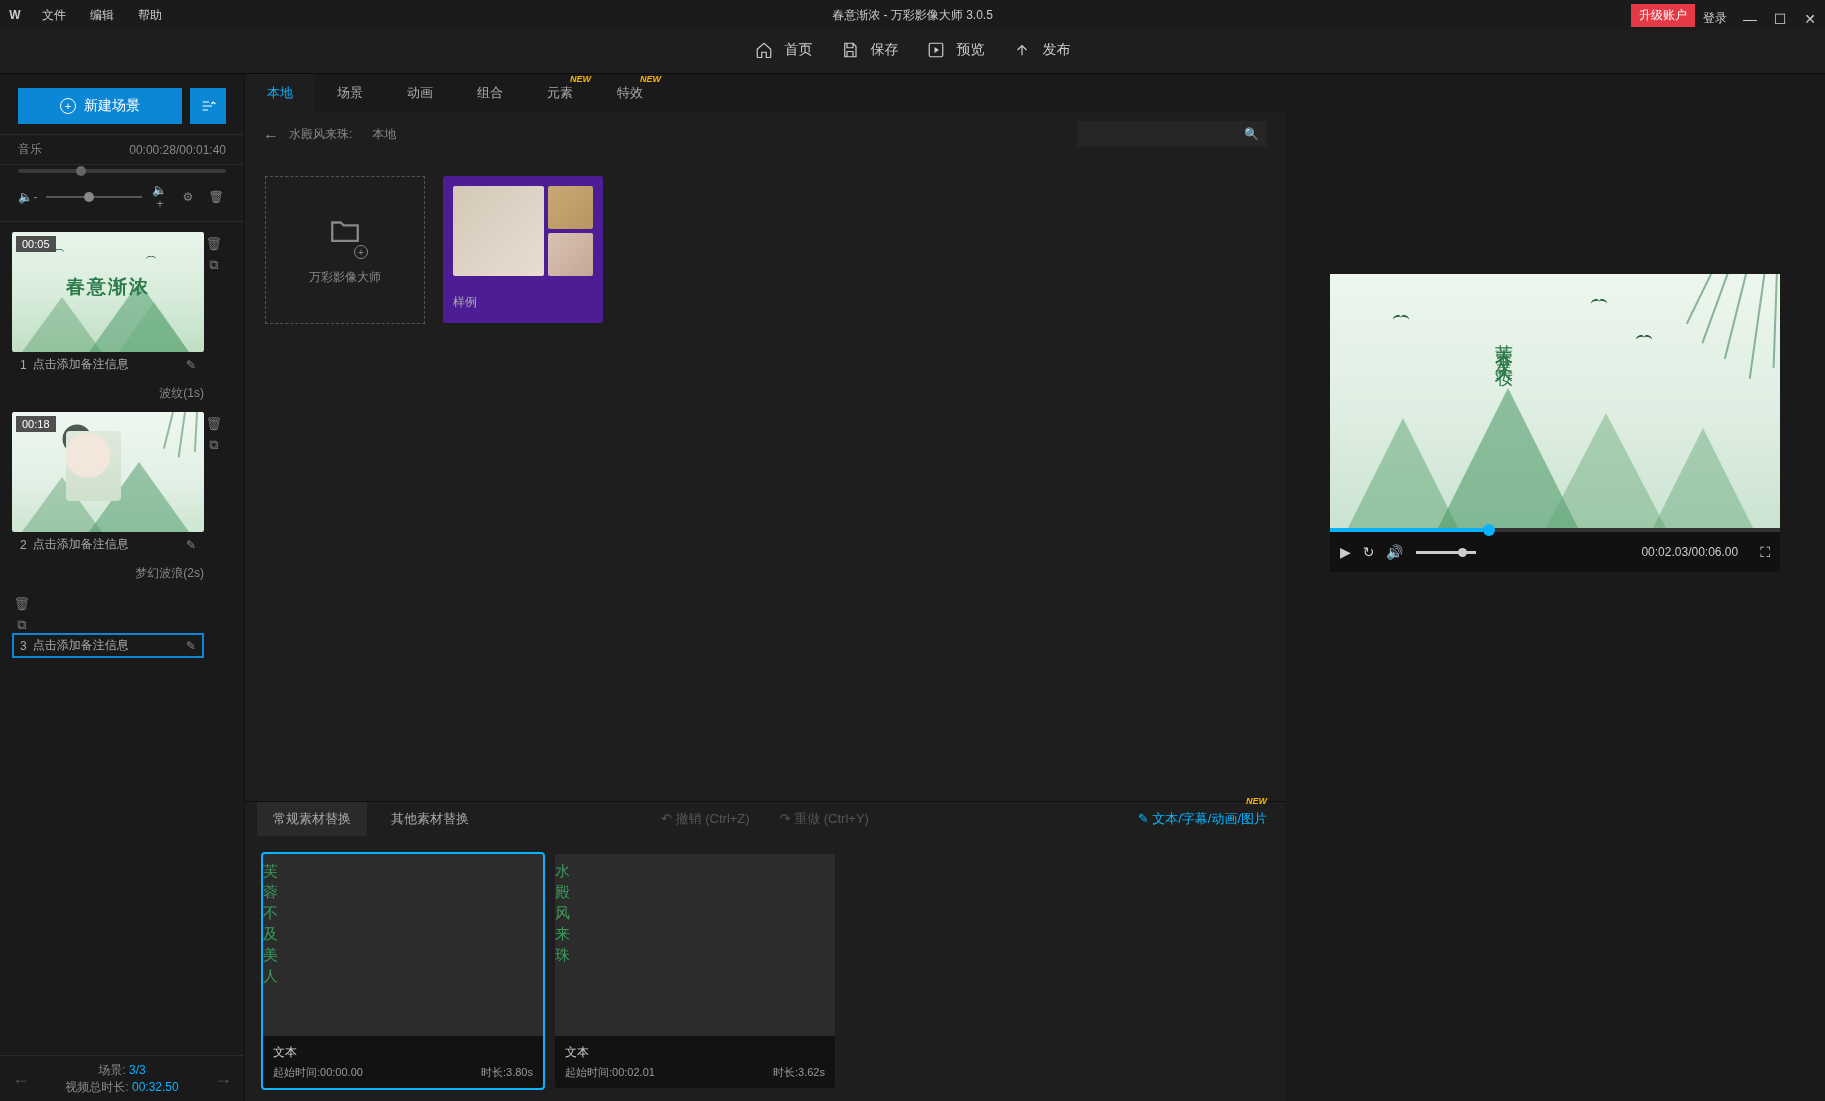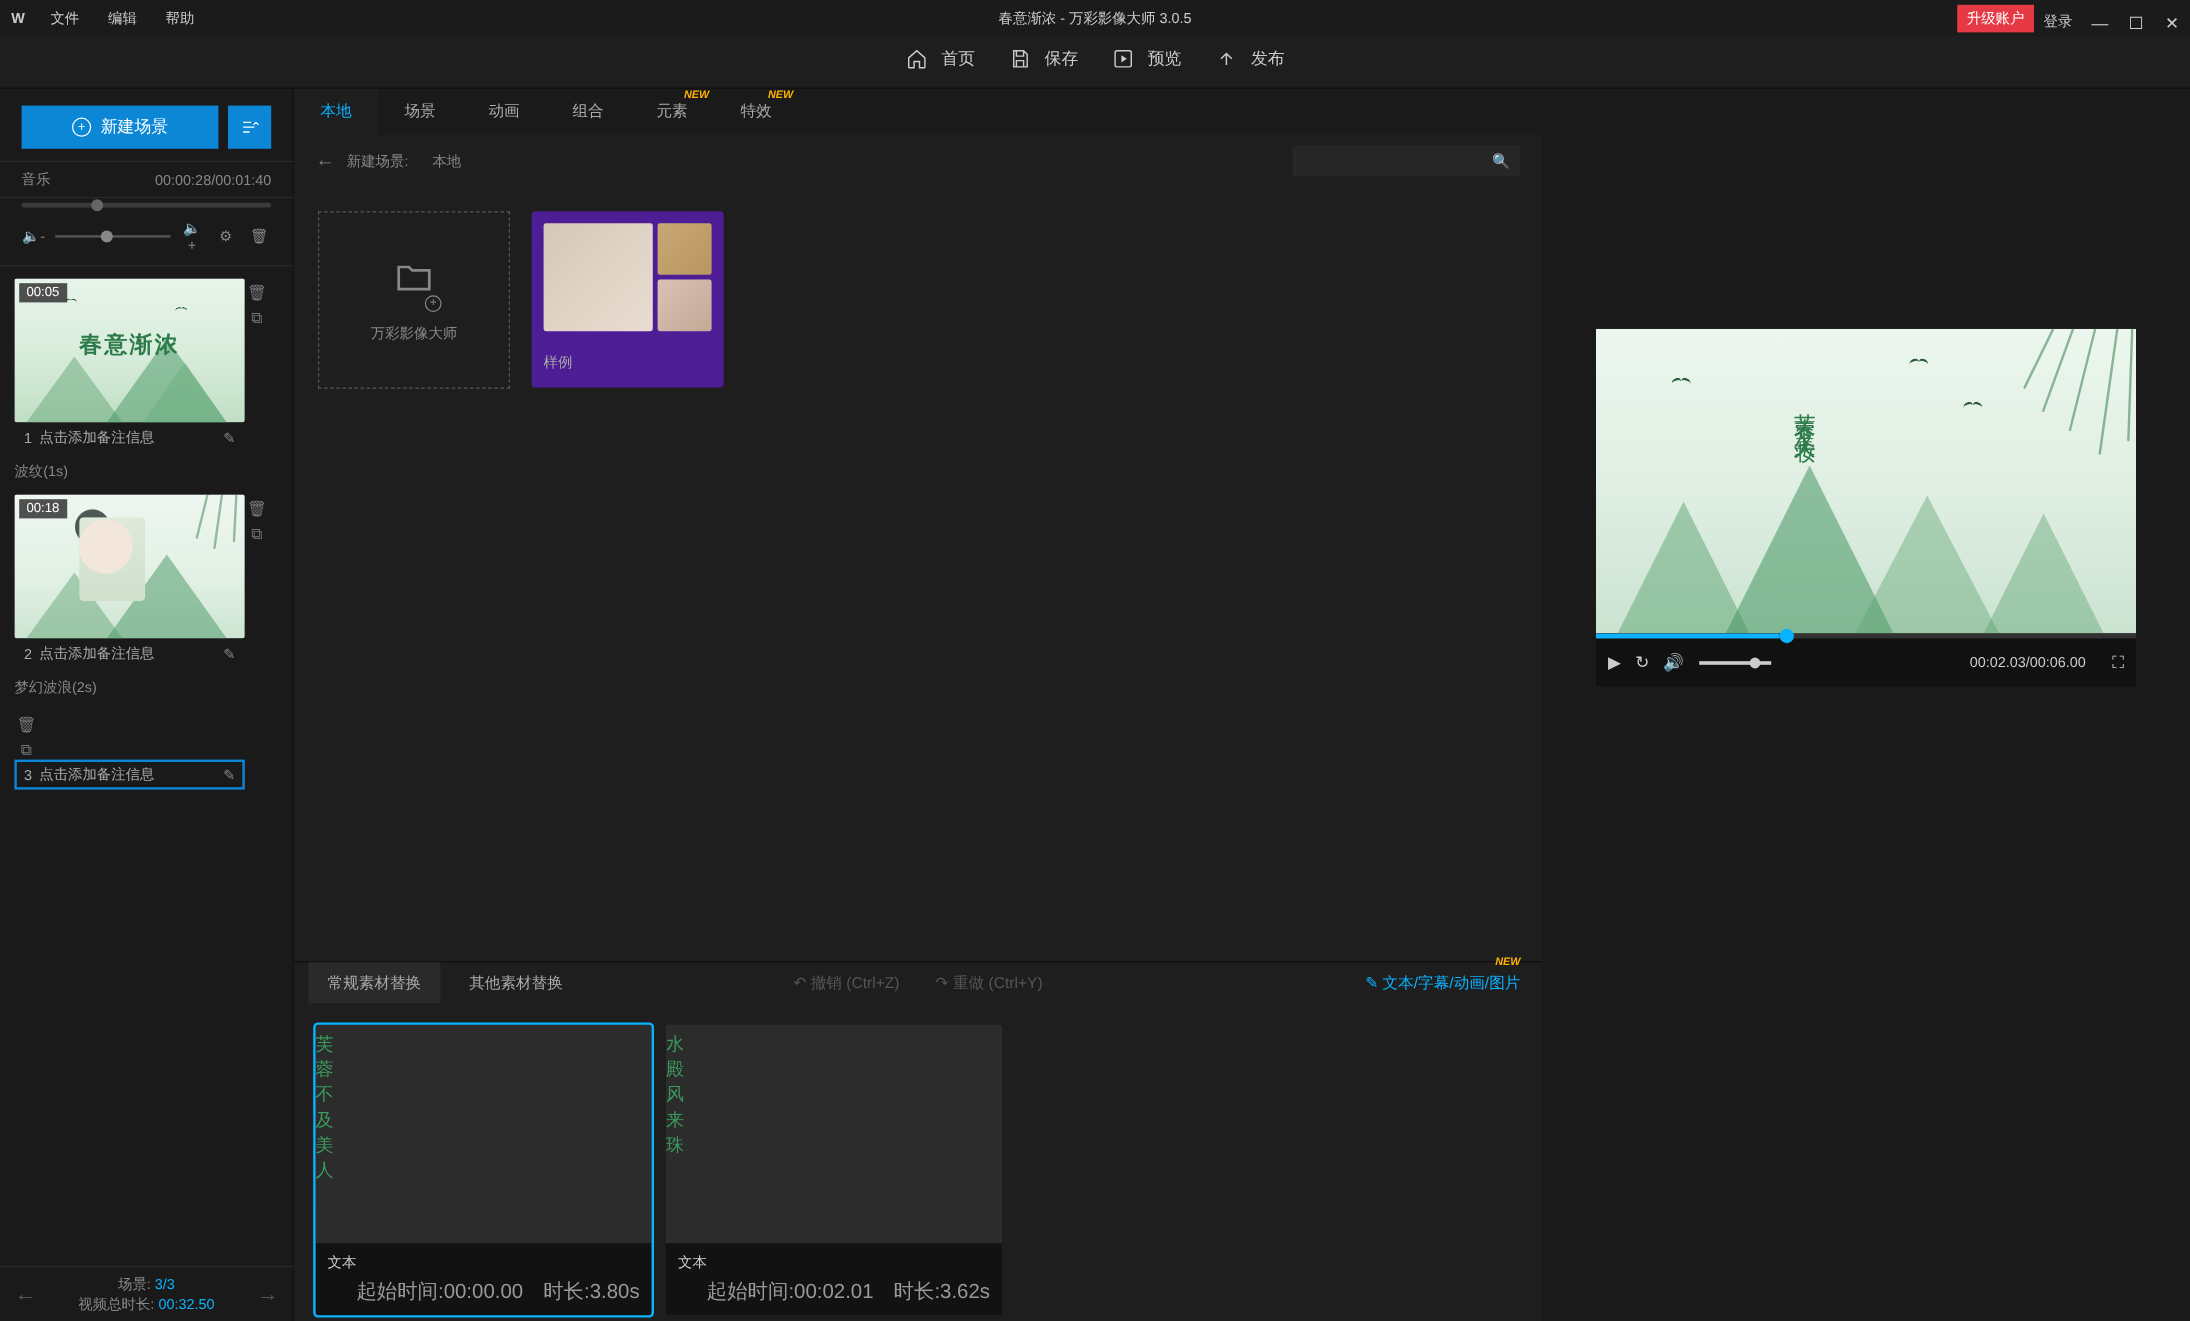--- a/index.html
+++ b/index.html
@@ -44,21 +44,21 @@
 .scene .thumb-wrap { position: relative; display: flex; }
 .scene .thumb { width: 192px; height: 120px; border-radius: 2px; position: relative; overflow: hidden; }
 .scene.selected .thumb { outline: 2px solid #0b87d6; }
 .scene .ts { position: absolute; top: 4px; left: 4px; background: rgba(50,50,50,.85); color: #fff; padding: 2px 6px; font-size: 11px; }
 .scene .side-icons { width: 20px; display: flex; flex-direction: column; align-items: center; padding-top: 4px; gap: 6px; color: #777; }
 .scene .side-icons span { cursor: pointer; font-size: 13px; }
 .scene .caption { display: flex; align-items: center; justify-content: space-between; padding: 4px 2px; color: #aaa; font-size: 12px; width: 192px; }
 .scene.selected .caption { background: #1a1a1a; outline: 2px solid #0b87d6; outline-offset: -2px; }
 .scene .caption .edit-ic { color: #888; cursor: pointer; padding-right: 6px; }
 .scene .caption .idx { padding: 0 6px; }
-.transition-label { text-align: left; color: #888; font-size: 12px; margin: 4px 0 10px 0; width: 192px; }
+.transition-label { text-align: right; color: #888; font-size: 12px; margin: 4px 0 10px 0; width: 192px; }
 
 .sb-footer { height: 46px; border-top: 1px solid #2a2a2a; display: flex; align-items: center; justify-content: space-between; padding: 0 12px; font-size: 12px; color: #888; }
 .sb-footer .arrow { color: #555; font-size: 18px; cursor: pointer; }
 .sb-footer .info { text-align: center; line-height: 1.4; }
 .sb-footer .info .blue { color: #0bb3ff; }
 
 
 .center { flex: 1; display: flex; flex-direction: column; background: #1e1e1e; min-width: 0; }
 .tabs { height: 38px; display: flex; align-items: stretch; background: #1a1a1a; }
 .tab { padding: 0 22px; display: flex; align-items: center; color: #aaa; cursor: pointer; position: relative; font-size: 13px; }
@@ -94,21 +94,21 @@
 .undo-redo span { cursor: default; }
 .edit-link { position: absolute; right: 18px; color: #0bb3ff; cursor: pointer; font-size: 13px; }
 .edit-link .new-badge { position: absolute; top: -14px; right: 0; color: #ffb300; font-size: 9px; font-style: italic; font-weight: bold; }
 
 .clips { flex: 1; padding: 18px; display: flex; gap: 12px; align-items: flex-start; }
 .clip { width: 280px; background: #2c2c2c; border-radius: 2px; overflow: hidden; cursor: pointer; display: flex; flex-direction: column; gap: 30px; }
 .clip.active { outline: 2px solid #0bb3ff; }
 .clip .clip-body { height: 152px; display: flex; }
 .clip .text-col { width: 24px; background: #2c2c2c; color: #3a9b5c; font-size: 15px; display: flex; flex-direction: column; align-items: center; justify-content: flex-start; padding-top: 6px; line-height: 1.4; }
 .clip .clip-bar { background: #121212; padding: 8px 10px; color: #ccc; font-size: 12px; display: flex; flex-direction: column; gap: 4px; }
-.clip .clip-bar .row2 { display: flex; justify-content: space-between; color: #999; font-size: 17px; margin-left: 24px; }
+.clip .clip-bar .row2 { display: flex; justify-content: space-between; color: #999; font-size: 11px; }
 
 
 .preview { width: 540px; background: #1a1a1a; display: flex; flex-direction: column; align-items: center; padding-top: 200px; }
 .preview-box { width: 450px; background: #111; }
 .preview-canvas { width: 100%; height: 254px; position: relative; overflow: hidden; }
 .preview-progress { height: 4px; background: #333; position: relative; }
 .preview-progress .fill { position: absolute; left: 0; top: 0; bottom: 0; width: 34%; background: #0bb3ff; }
 .preview-progress .knob { position: absolute; left: 34%; top: -4px; width: 12px; height: 12px; border-radius: 50%; background: #0bb3ff; }
 .preview-controls { height: 40px; display: flex; align-items: center; padding: 0 10px; gap: 12px; color: #ccc; }
 .preview-controls .pc-btn { cursor: pointer; font-size: 14px; }
@@ -325,21 +325,21 @@
           <span class="new-badge">NEW</span>
         </div>
       <div class="tab">
           <span>特效</span>
           <span class="new-badge">NEW</span>
         </div>
     </div>
 
     <div class="breadcrumb-row">
       <span class="back">←</span>
-      <span class="bc-label">新建场景:</span>
+      <span class="bc-label">水殿风来珠:</span>
       <span class="bc-val">本地</span>
       <div class="search">
         <input type="text" style="">
         <span>🔍</span>
       </div>
     </div>
 
     <div class="assets">
       <div class="asset-add">
         <div class="folder-ic">

